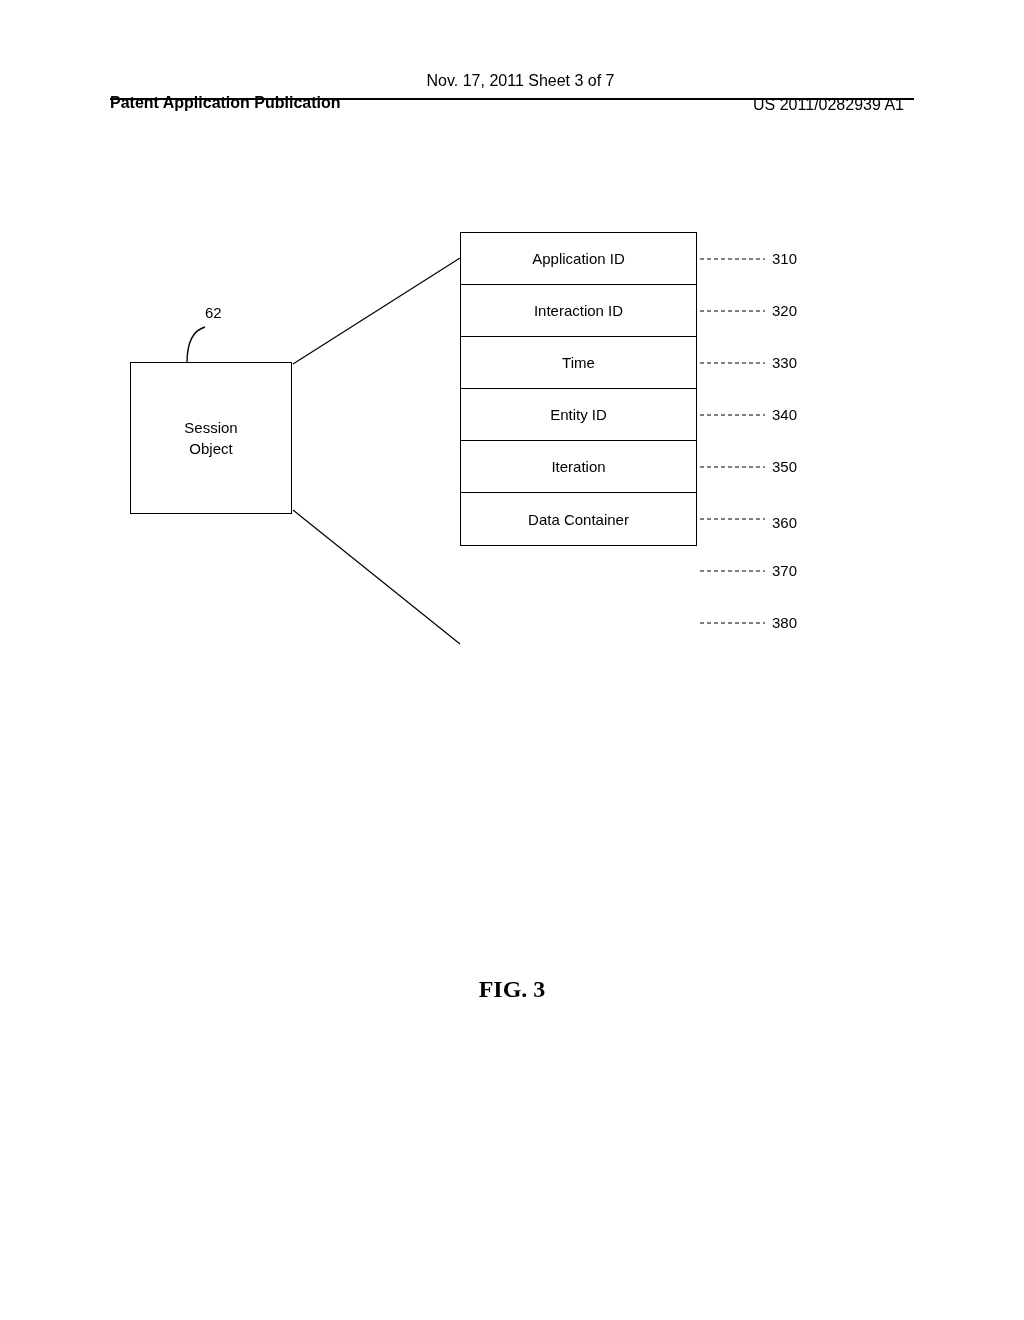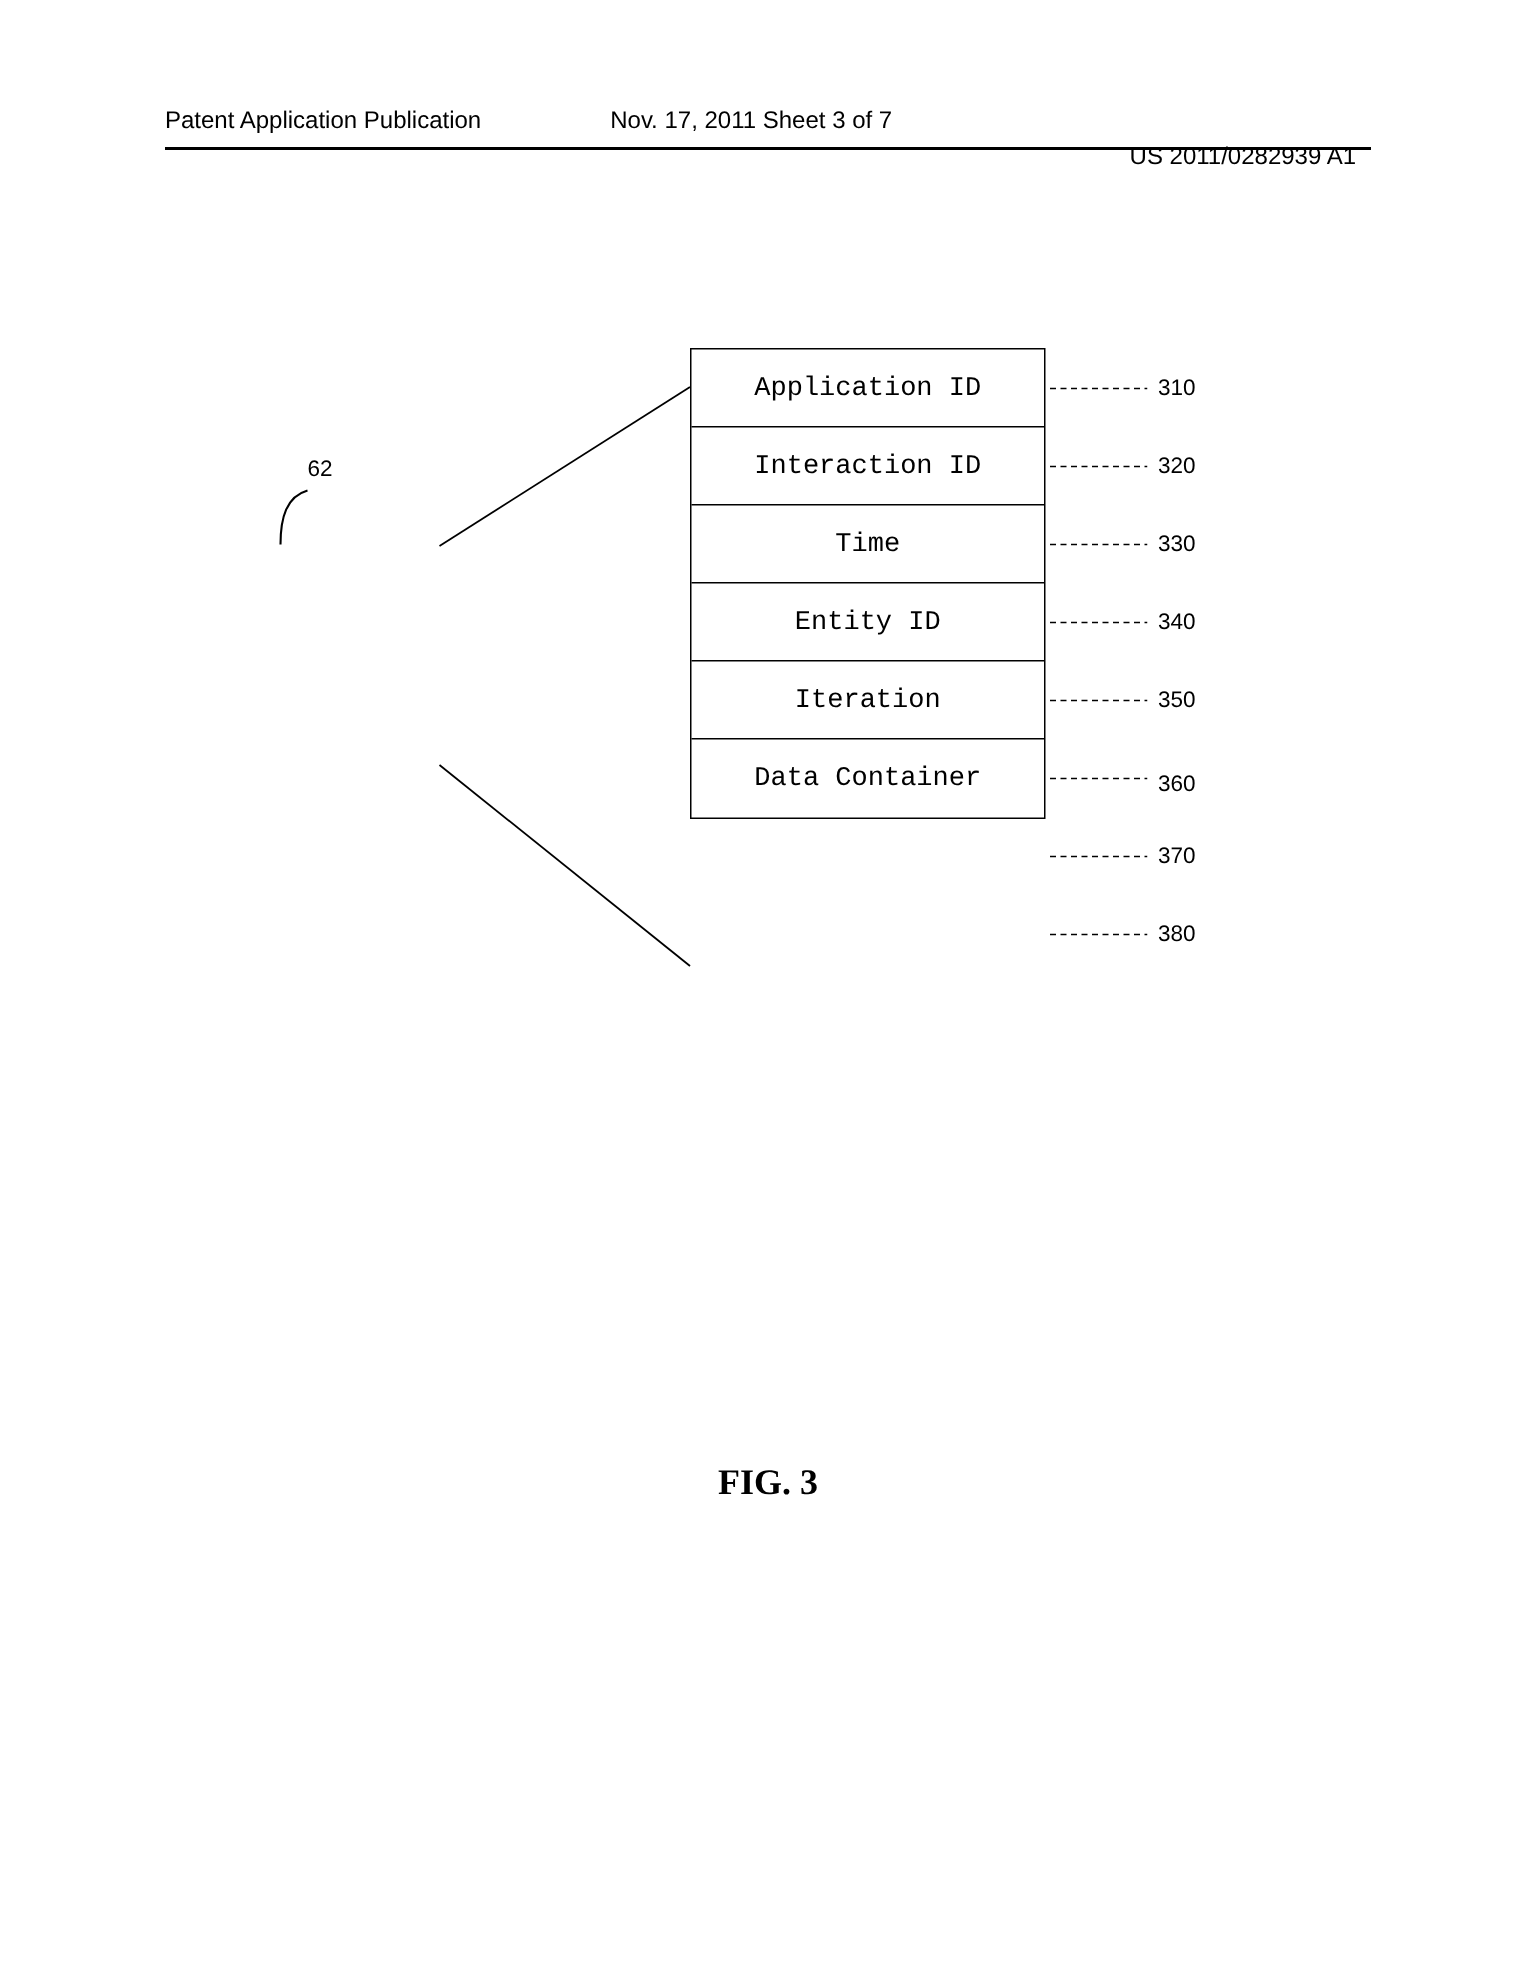--- a/index.html
+++ b/index.html
@@ -16,21 +16,21 @@
       position: absolute;
       top: 72px;
       left: 0;
       right: 0;
       width: 100%;
       display: flex;
       padding: 0 110px 6px 110px;
       font-size: 16px;
       box-sizing: border-box;
     }
-    .header-left { font-weight: normal; }
+    .header-left { font-weight: bold; margin-top: 22px; }
     .header-center { margin-left: 86px; }
     .header-right { position: absolute; right: 120px; margin-top: 24px; }
     .header-rule {
       position: absolute;
       top: 98px;
       left: 110px;
       right: 110px;
       border-top: 2px solid #000;
     }
     .diagram-area {
@@ -72,27 +72,26 @@
       position: absolute;
       left: 350px;
       top: 2px;
       width: 235px;
       border: 1.5px solid #000;
     }
     .field-row {
       height: 52px;
       border-bottom: 1.5px solid #000;
       text-align: center;
-      font-size: 18px;
+      font-size: 15px;
       display: flex;
       align-items: center;
       justify-content: center;
       position: relative;
       box-sizing: border-box;
-      font-family: Liberation Mono, monospace;
     }
     .field-row:last-child { border-bottom: none; }
     .ref-num {
       position: absolute;
       left: 662px;
       font-size: 15px;
     }
     .ref-dash {
       position: absolute;
       left: 590px;
@@ -130,20 +129,26 @@
 
 <div class="diagram-area">
 
   <div class="session-ref">62</div>
   <div class="session-ref-curl">
     <svg viewBox="0 0 30 40">
       <path d="M 22 2 C 8 6, 4 20, 4 38" stroke="#000" stroke-width="1.4" fill="none"></path>
     </svg>
   </div>
 
+  <div class="session-box">
+    <div>
+      <span>Session</span><br>
+      <span>Object</span>
+    </div>
+  </div>
 
   <svg class="connector-svg" viewBox="0 0 180 440">
     <g stroke="#000" stroke-width="1.2" fill="none">
       <line x1="8" y1="134" x2="175" y2="28"></line>
       <line x1="8" y1="280" x2="175" y2="414"></line>
     </g>
   </svg>
 
   <div class="fields-table">
     <div class="field-row">Application ID</div>

